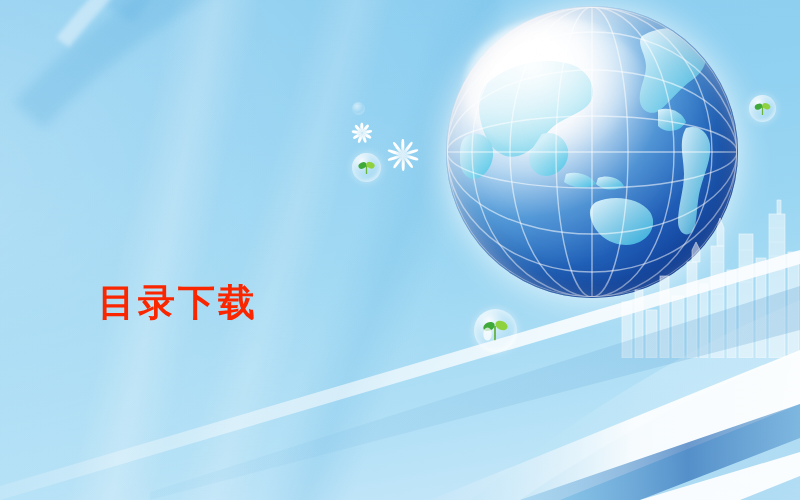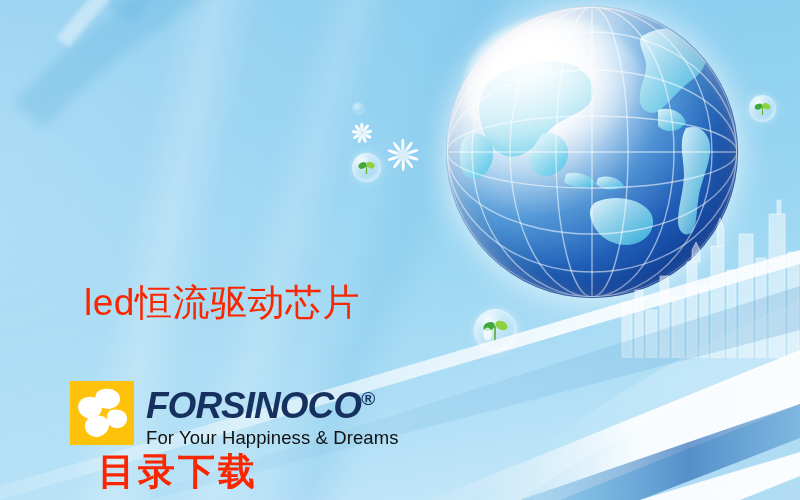--- a/index.html
+++ b/index.html
@@ -333,34 +333,17 @@
     <path d="M150 500 L150 492 L800 286 L800 330 Z" fill="url(#rb4)" opacity=".45"></path>
 
     <path d="M430 500 L560 500 L800 404 L800 350 Z" fill="url(#rb1)"></path>
 
     <path d="M520 500 L640 500 L800 438 L800 404 Z" fill="url(#rb2)"></path>
 
     <path d="M640 500 L740 500 L800 476 L800 452 Z" fill="#ffffff" opacity=".92"></path>
   </svg>
 
   <div id="headline">
-    <span class="l1"><span>led</span><span class="zh">恒流驱动芯片</span></span>
     <span class="l2">目录下载</span>
   </div>
 
-  <div id="logo">
-    <div id="logo-mark">
-      <svg viewBox="0 0 64 64" aria-hidden="true">
-        <g fill="#ffffff">
-          <path d="M30 9 C40 6 50 11 50 19 C50 26 42 30 35 28 C28 26 24 19 26 14 C27 11 28 10 30 9 Z" transform="rotate(-8 34 18)"></path>
-          <path d="M42 29 C51 27 58 32 57 39 C56 46 48 49 42 46 C37 43 36 36 38 32 C39 30 40 29 42 29 Z"></path>
-          <path d="M12 18 C21 13 31 17 32 25 C33 33 25 39 17 37 C10 35 6 27 9 22 C10 20 11 19 12 18 Z"></path>
-          <path d="M22 36 C31 32 40 37 39 45 C38 53 29 58 22 55 C15 52 13 44 17 39 C18 37 20 36 22 36 Z"></path>
-        </g>
-      </svg>
-    </div>
-    <div id="logo-text">
-      <div id="logo-word"><span>FORSINOCO</span><span class="reg">®</span></div>
-      <div id="logo-tag">For Your Happiness &amp; Dreams</div>
-    </div>
-  </div>
 
 </div>
 
 </body></html>

